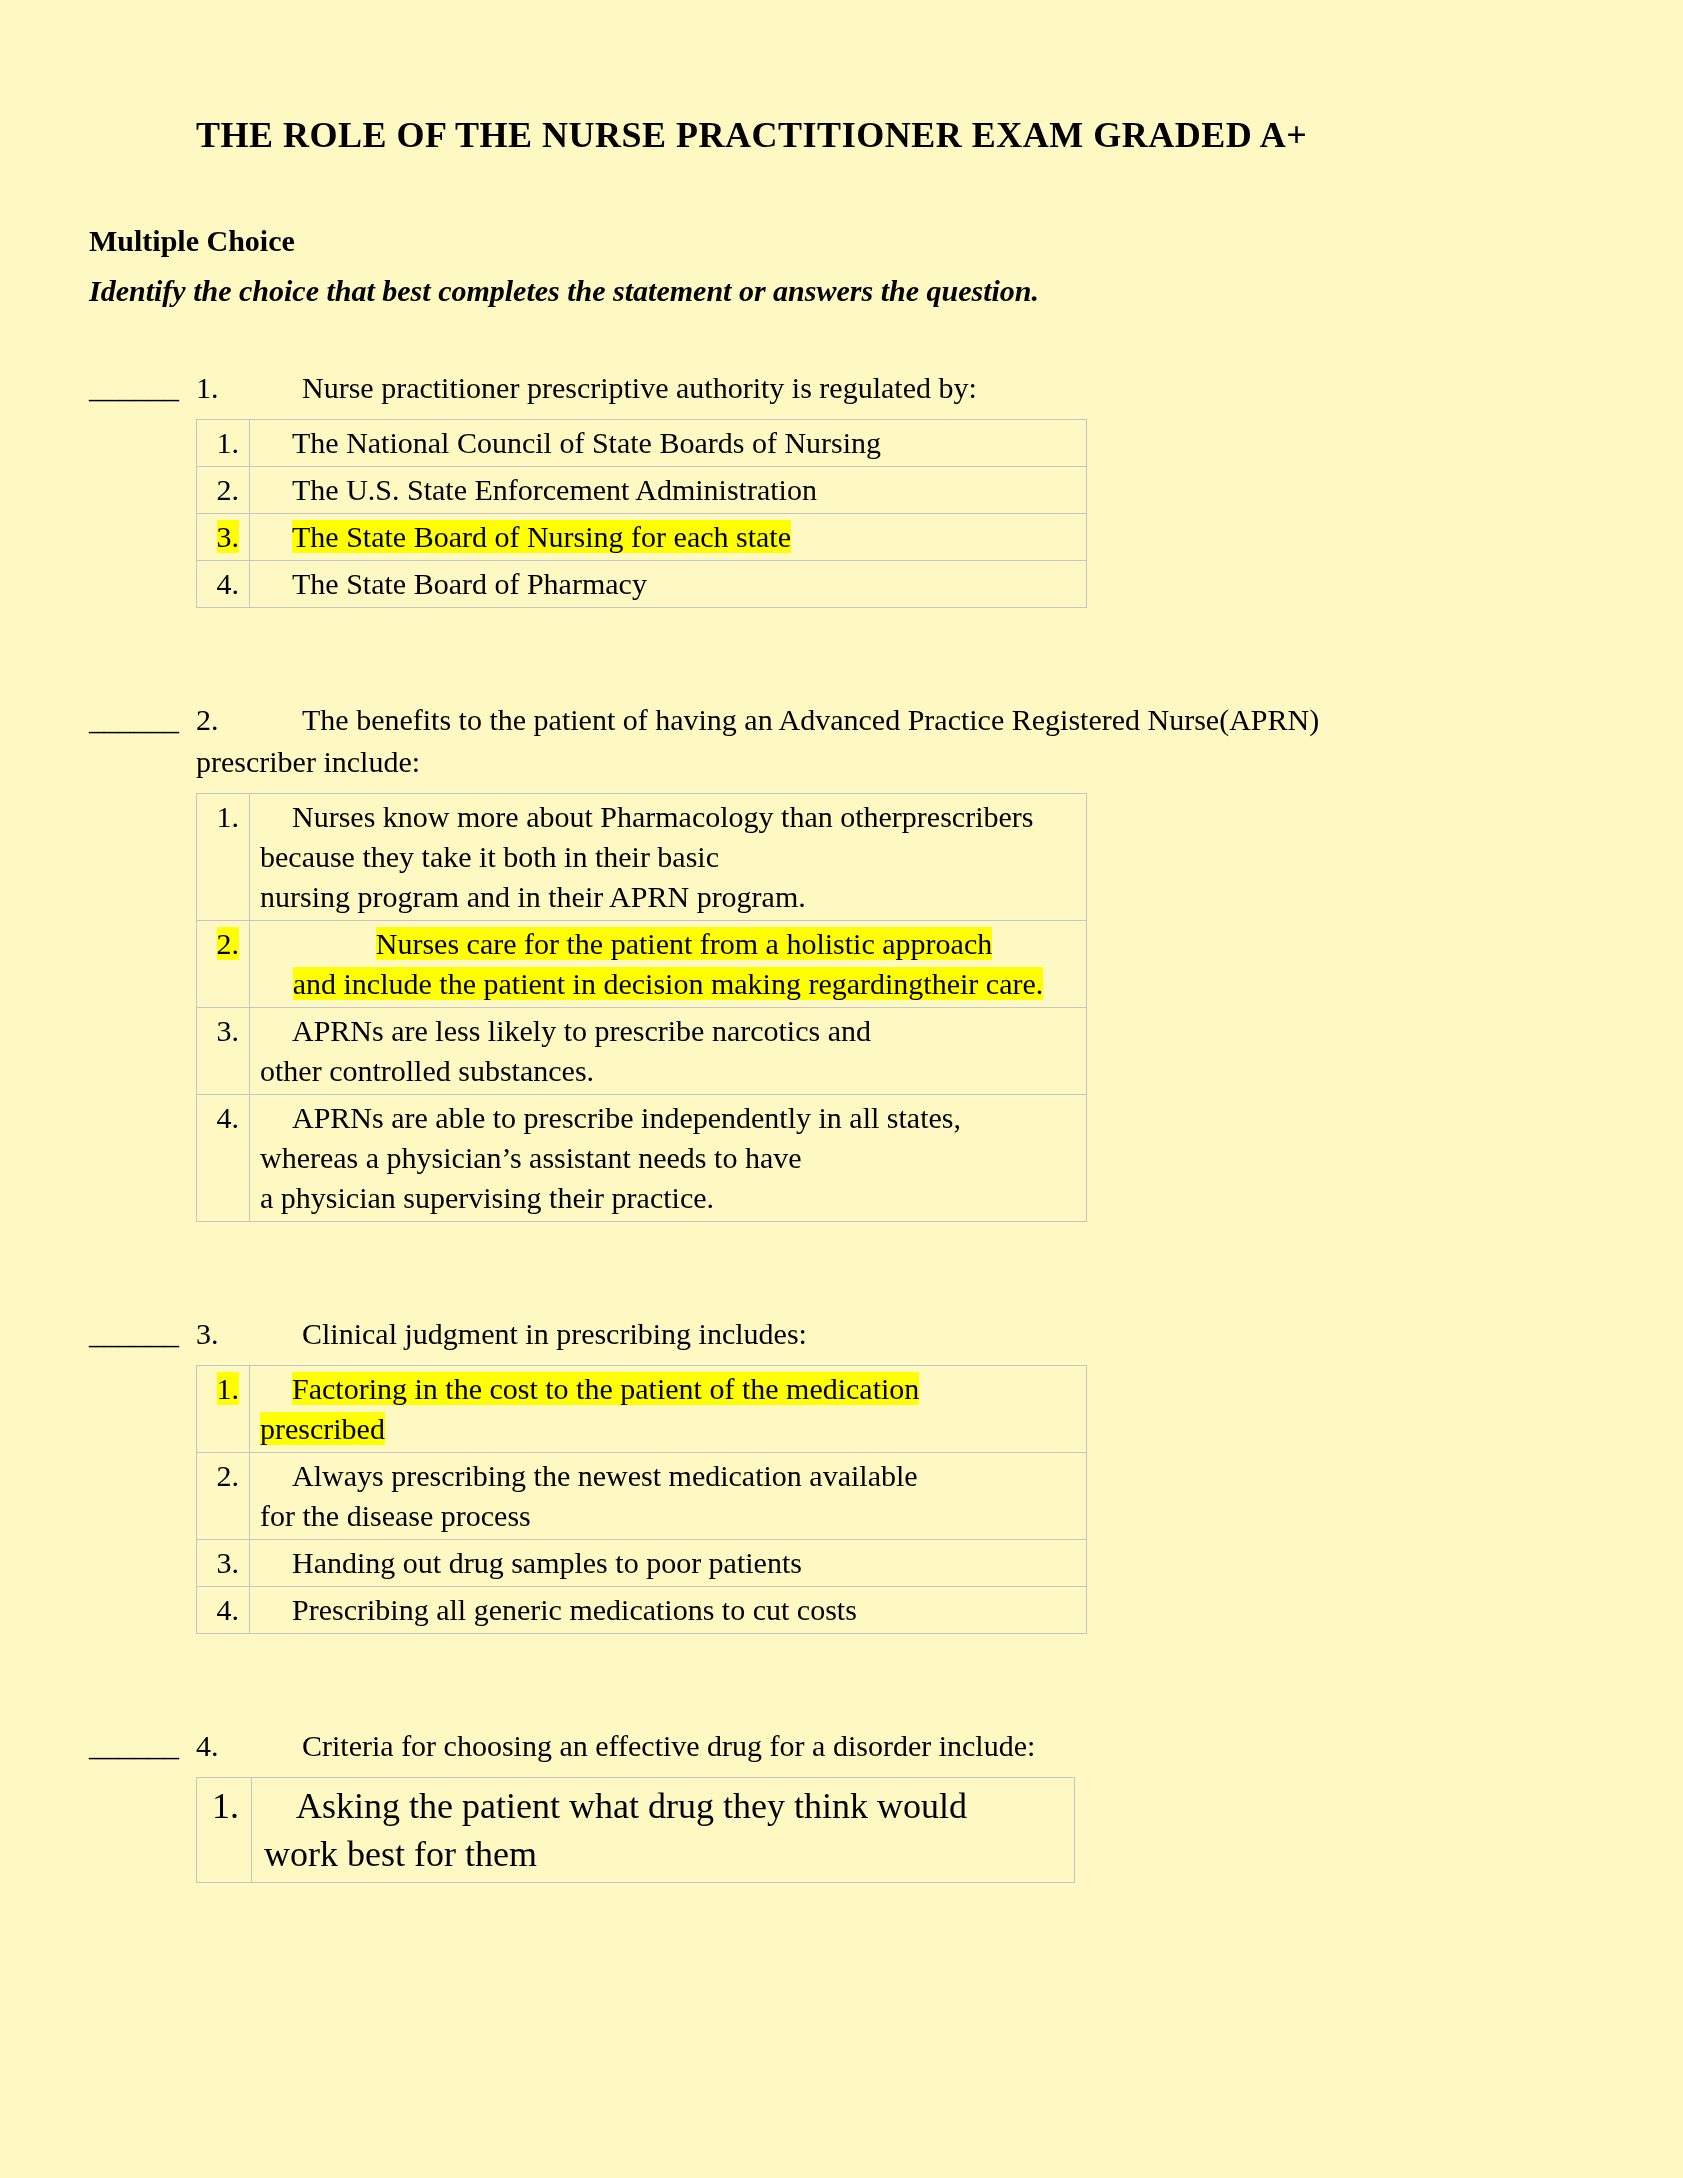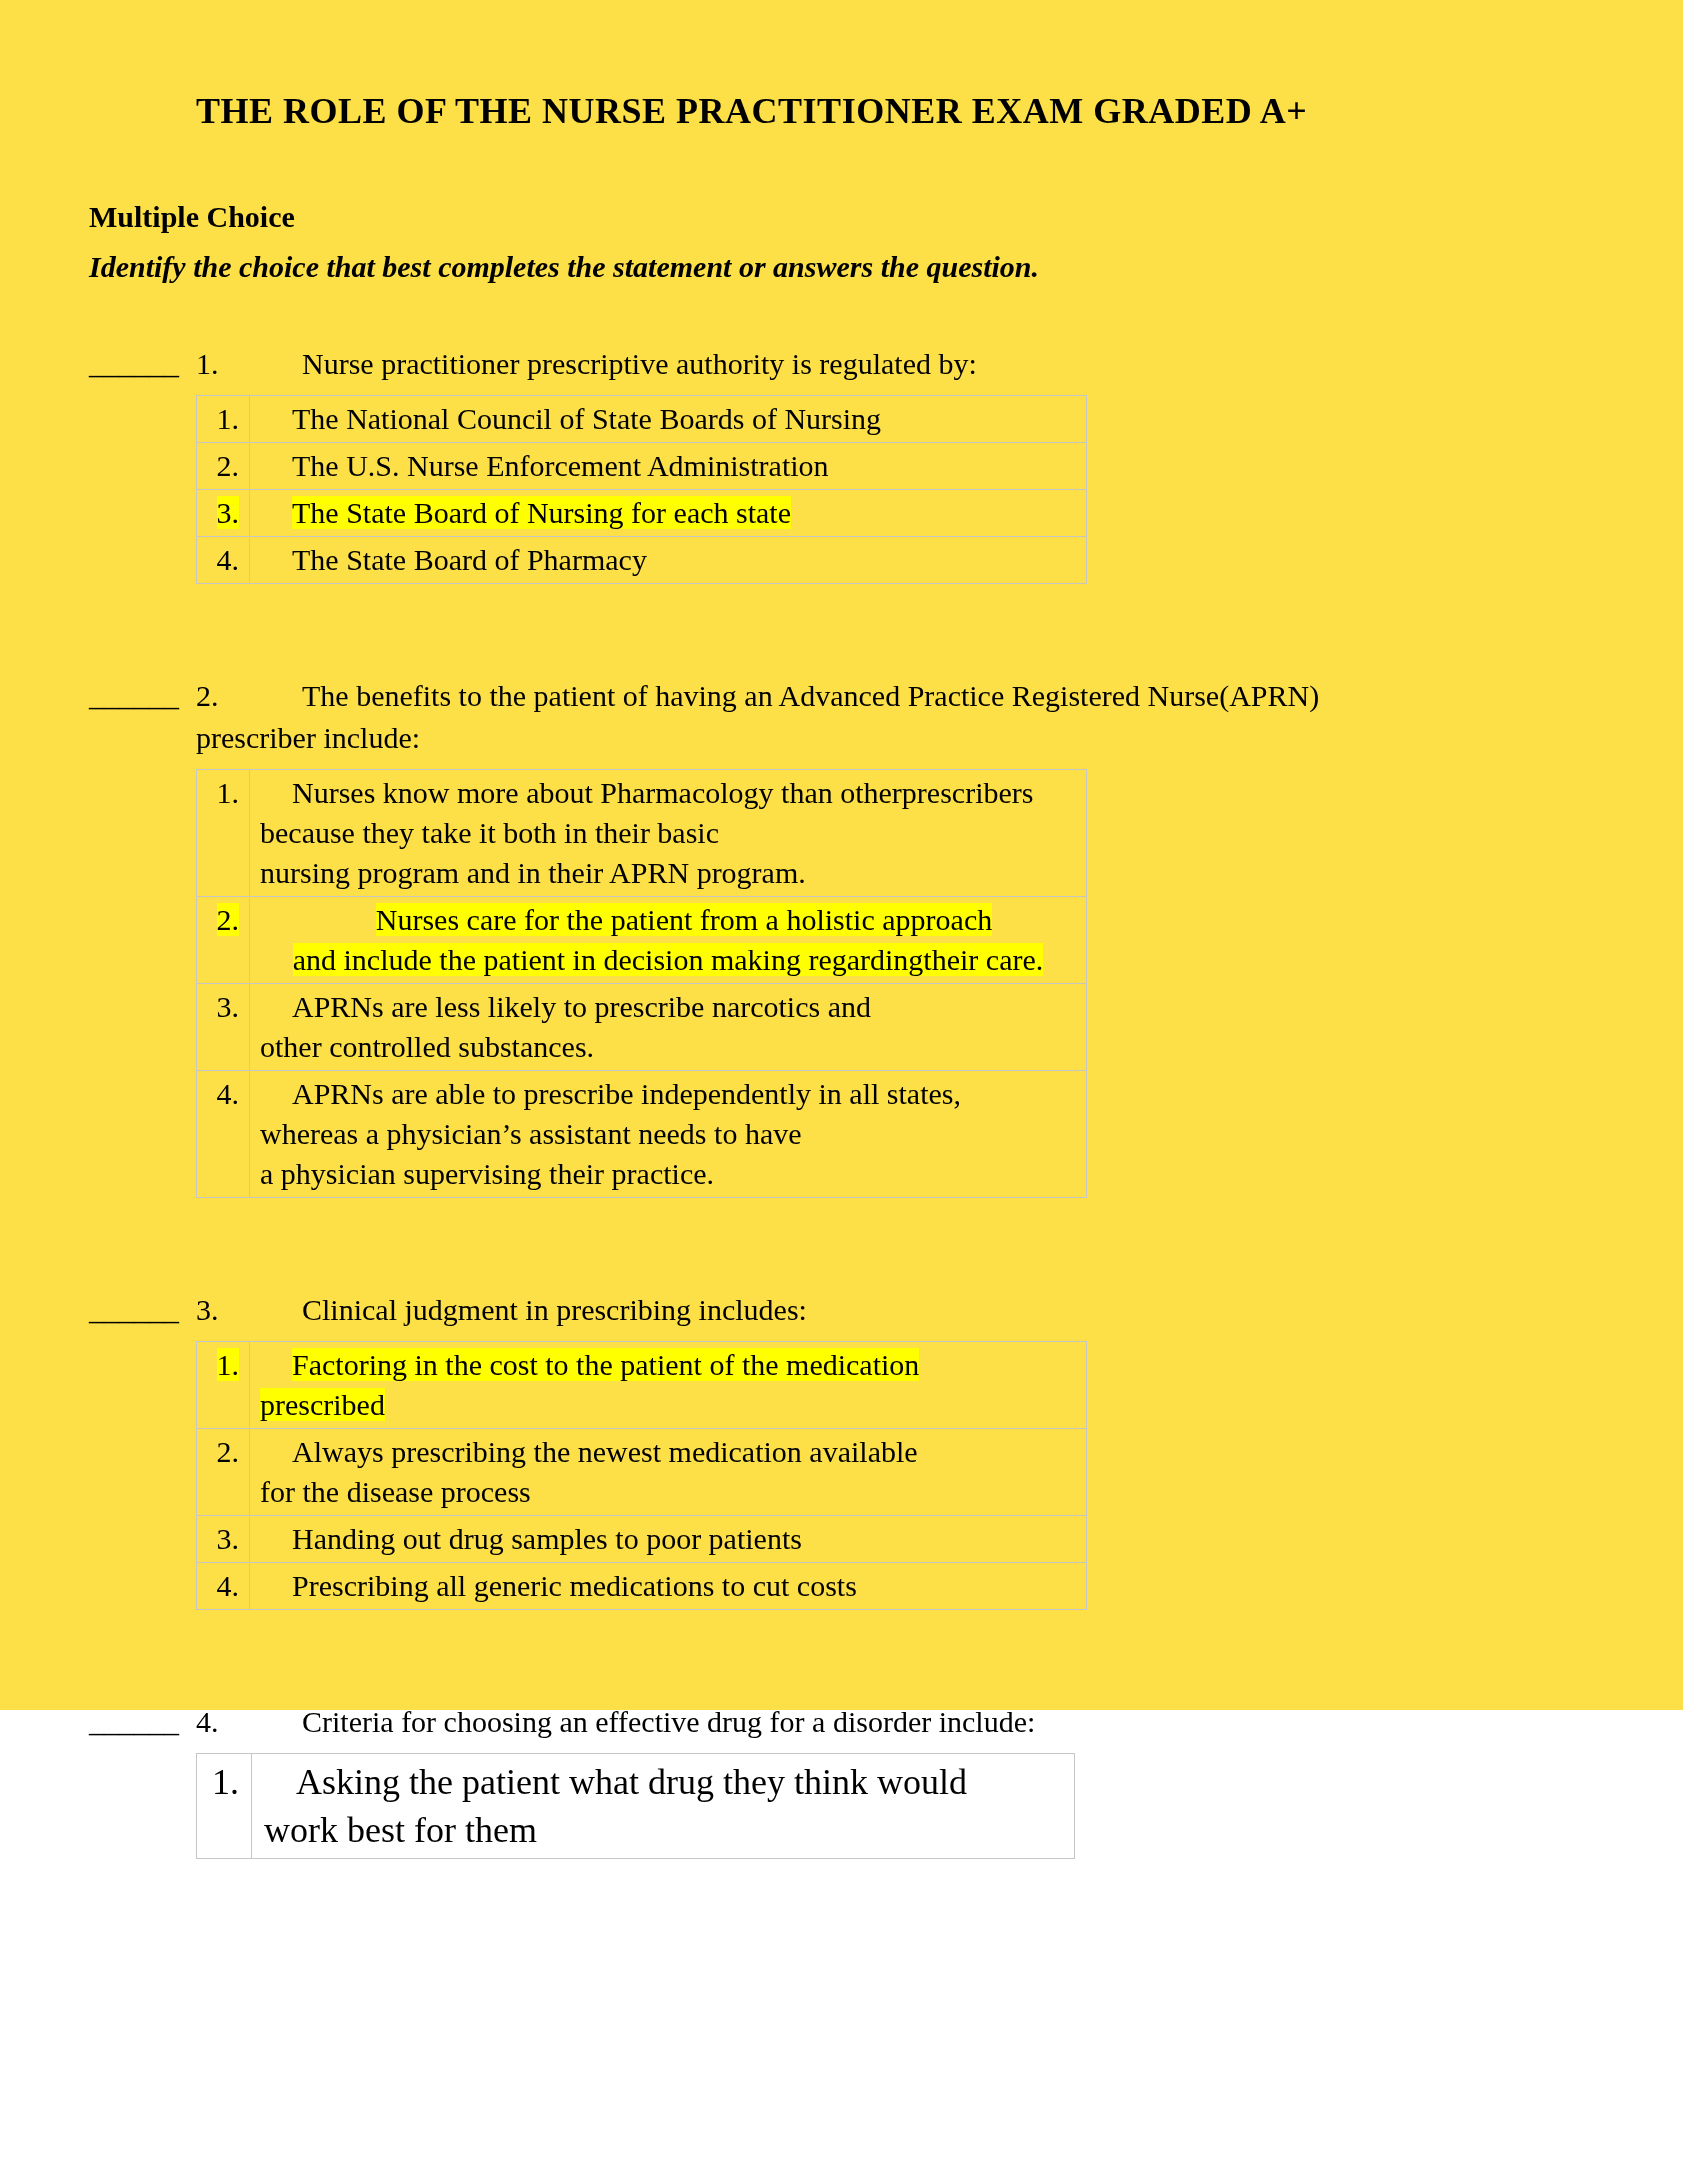--- a/index.html
+++ b/index.html
@@ -1,21 +1,21 @@
 <!DOCTYPE html>
 <html style="--c-heading: #FF0000; --c-highlight: #FFFF00; --c-border: #C6C6C6;"><head>
 <meta charset="utf-8">
 <style>
   * { margin:0; padding:0; box-sizing:border-box; }
   html,body { background:#ffffff; }
   body {
     width:1683px; height:2178px; overflow:hidden;
     font-family:"Liberation Serif", serif; color:#000;
   }
-  .page { width:1683px; height:1710px; padding:87px 89px 0 89px; background:#fde047; }
+  .page { width:1683px; height:2178px; padding:111px 89px 0 89px; background:#fef9c3; }
 
   .doc-title {
     font-size:36px; font-weight:bold; line-height:48px;
     margin-left:107px; margin-bottom:61px; letter-spacing:0.5px;
   }
   .chapter-heading {
     color:var(--c-heading,#ff0000);
     font-size:50px; font-weight:bold; line-height:65px;
     text-decoration:underline; text-underline-offset:7px;
     white-space:pre-line; margin-bottom:53px;
@@ -69,21 +69,21 @@
       <div class="q-body"><span class="q-num">1.</span><span class="q-text">Nurse practitioner prescriptive authority is regulated by:</span></div>
     </div>
     <table class="opt-table">
       <tbody>
           <tr>
         <td class="opt-num"><span>1.</span></td>
         <td class="opt-text-cell"><span class="opt-text">The National Council of State Boards of Nursing</span></td>
       </tr>
       <tr>
         <td class="opt-num"><span>2.</span></td>
-        <td class="opt-text-cell"><span class="opt-text">The U.S. Nurse Enforcement Administration</span></td>
+        <td class="opt-text-cell"><span class="opt-text">The U.S. State Enforcement Administration</span></td>
       </tr>
       <tr>
         <td class="opt-num"><span class="hl">3.</span></td>
         <td class="opt-text-cell"><span class="opt-text hl">The State Board of Nursing for each state</span></td>
       </tr>
       <tr>
         <td class="opt-num"><span>4.</span></td>
         <td class="opt-text-cell"><span class="opt-text">The State Board of Pharmacy</span></td>
       </tr>
     </tbody>

